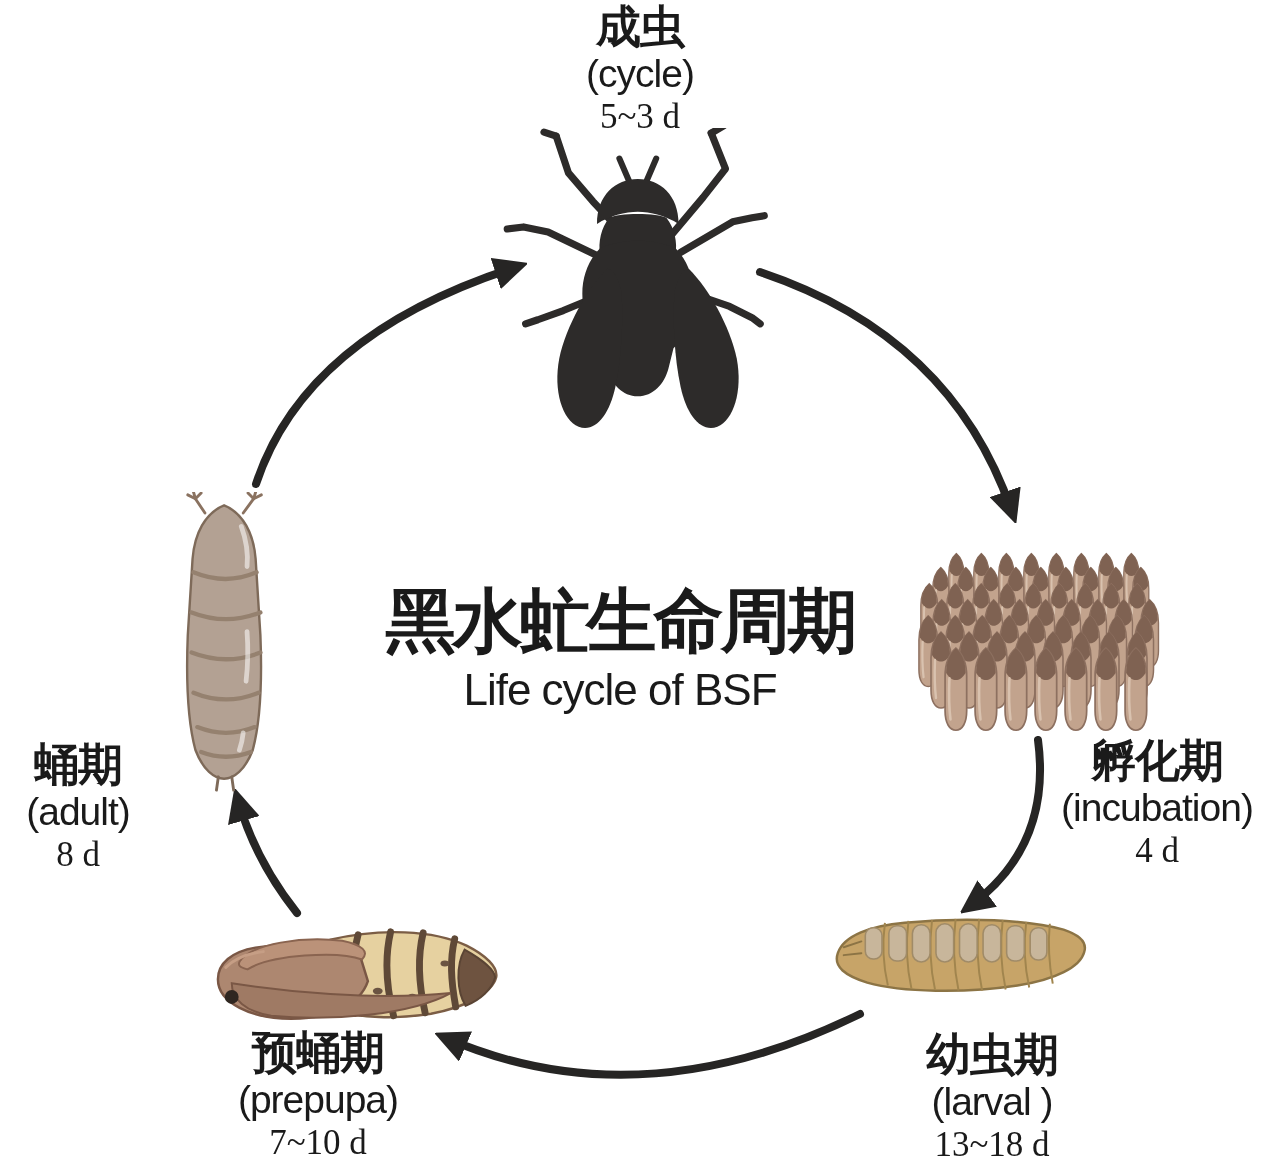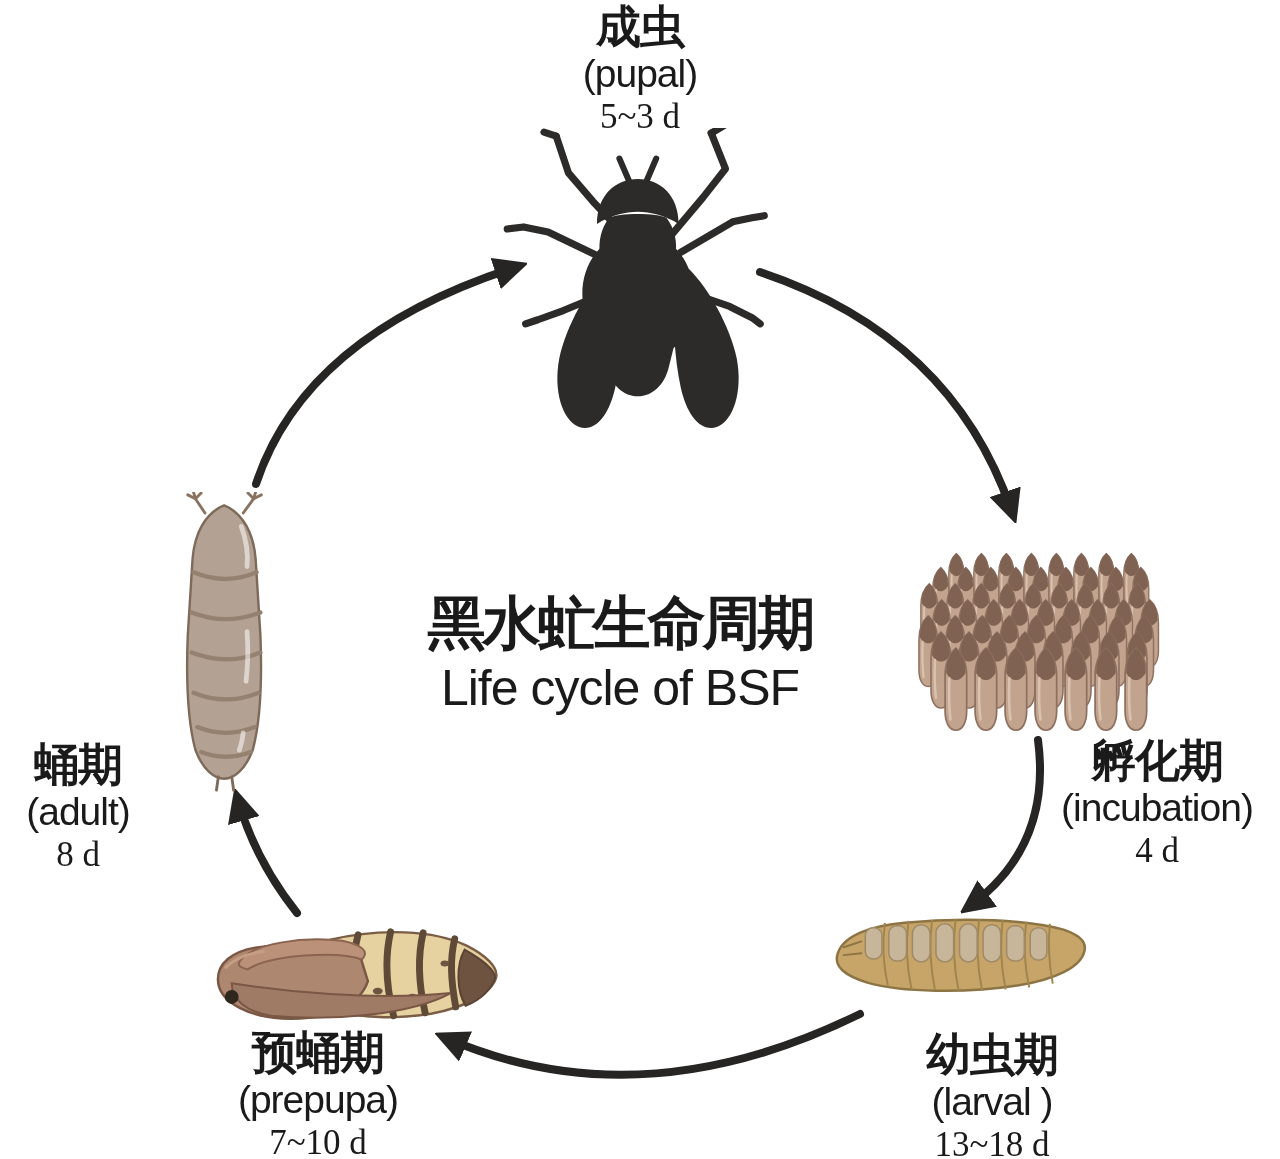--- a/index.html
+++ b/index.html
@@ -6,22 +6,22 @@
   .canvas{
     position:relative;width:1280px;height:1159px;background:#ffffff;
     overflow:hidden;font-family:"Liberation Sans",sans-serif;color:#1a1a1a;
   }
   .arrows{position:absolute;left:0;top:0;z-index:1;}
   .figure{position:absolute;z-index:2;line-height:0;}
   .stage-label,.title-block{position:absolute;z-index:3;text-align:center;}
   .zh{font-size:45px;font-weight:bold;line-height:1.12;letter-spacing:-1px;}
   .en{font-size:39px;line-height:1.12;letter-spacing:-1px;}
   .dur{font-size:35px;line-height:1.2;font-family:"Liberation Serif",serif;}
-  .title-zh{font-size:58px;font-weight:bold;letter-spacing:-3px;line-height:1.05;margin-top:8px;}
-  .title-en{font-size:50px;letter-spacing:-1px;line-height:1.05;margin-top:8px;}
+  .title-zh{font-size:70px;font-weight:bold;letter-spacing:-3px;line-height:1.05;}
+  .title-en{font-size:44px;letter-spacing:-1px;line-height:1.05;margin-top:8px;}
   
   .lbl-adult{left:440px;top:2px;width:400px;}
   .lbl-incubation{left:1012px;top:736px;width:290px;}
   .lbl-larval{left:852px;top:1030px;width:280px;}
   .lbl-prepupa{left:168px;top:1028px;width:300px;}
   .lbl-pupal{left:0px;top:740px;width:156px;}
   .title-block{left:330px;top:585px;width:580px;}
   
   .fig-fly{left:495px;top:128px;width:306px;}
   .fig-eggs{left:912px;top:548px;width:252px;}
@@ -230,21 +230,21 @@
     </svg>
   </div>
 
   <div class="title-block">
     <div class="title-zh">黑水虻生命周期</div>
     <div class="title-en">Life cycle of BSF</div>
   </div>
 
   <div class="stage-label lbl-adult">
     <div class="zh">成虫</div>
-    <div class="en">(pupal)</div>
+    <div class="en">(cycle)</div>
     <div class="dur">5~3 d</div>
   </div>
 
   <div class="stage-label lbl-incubation">
     <div class="zh">孵化期</div>
     <div class="en">(incubation)</div>
     <div class="dur">4 d</div>
   </div>
 
   <div class="stage-label lbl-larval">

